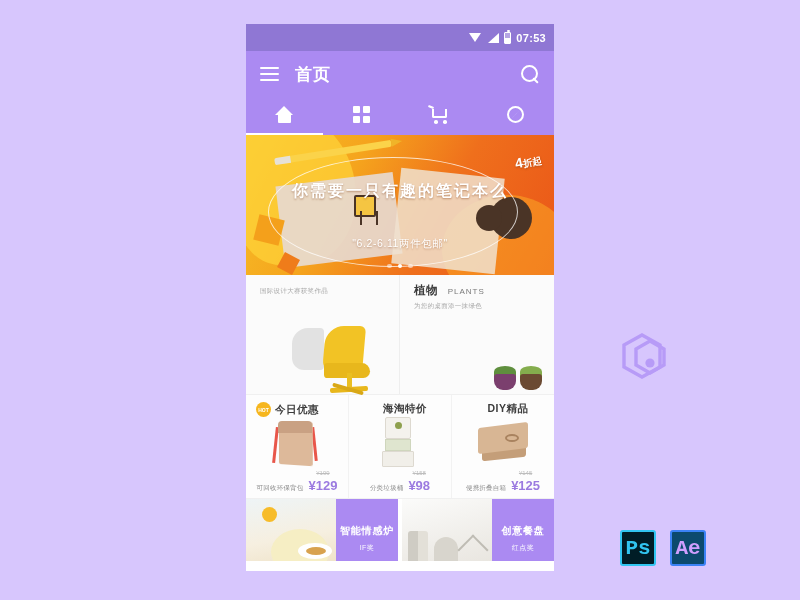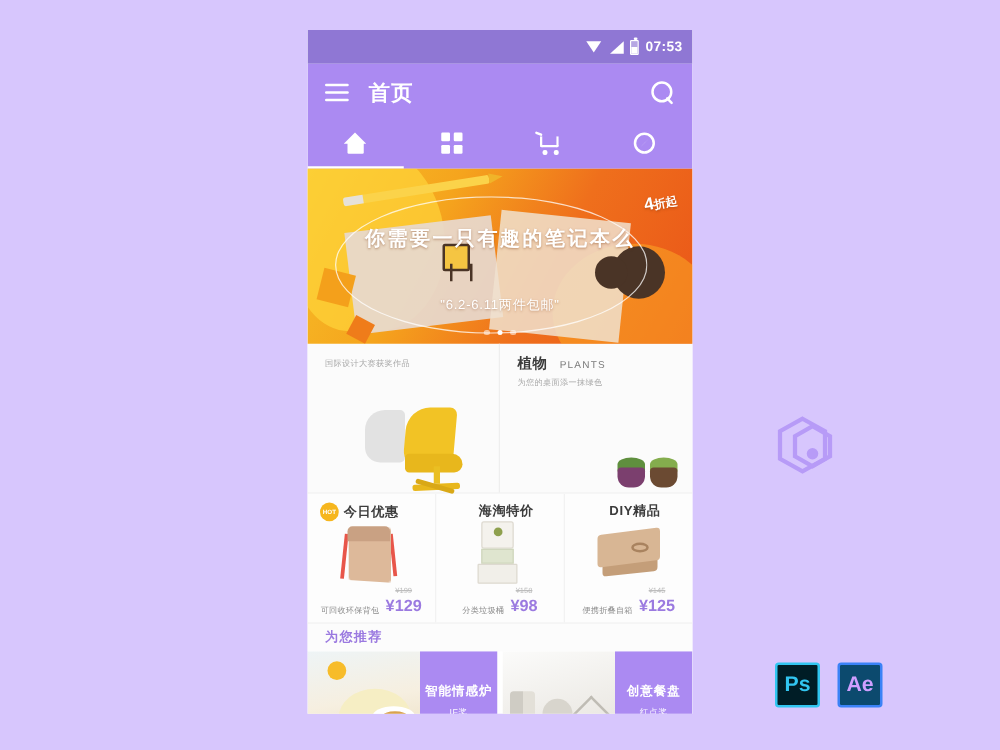--- a/index.html
+++ b/index.html
@@ -472,21 +472,21 @@
     margin-top:18px; color:#fff; font-size:26px; line-height:1.22;
     letter-spacing:.3px;
   }
   #badges {
     position:absolute; left:620px; top:530px;
     display:flex; gap:14px;
   }
   .badge {
     width:36px; height:36px; border-radius:3px;
     display:flex; align-items:center; justify-content:center;
-    font-size:17px; font-weight:bold;
+    font-size:21px; font-weight:bold;font-family:Liberation Mono, monospace;
   }
   .badge-ps {
     background:#001d26; border:2px solid #31c5f0; color:#31c5f0;
   }
   .badge-ae {
     background:#0c4a6e; border:2px solid #3b82f6; color:#cf9fff;
   }
 </style>
 </head>
 <body>
@@ -654,23 +654,20 @@
       <div class="prod-foot">
         <div class="prod-name">便携折叠自箱</div>
         <div class="price-wrap">
           <span class="price-old">¥145</span>
           <span class="price-new">¥125</span>
         </div>
       </div>
     </div>
   </div>
 
-  <div class="rec-head">
-    <div class="rec-title">为您推荐</div>
-  </div>
   <div class="rec-row">
 
     <div class="rec-card">
       <div class="rec-photo rp2">
         <span class="sun"></span>
         <span class="bowl"></span>
           <span class="plate"></span>
           <span class="food"></span>
       </div>
       <div class="rec-label">

